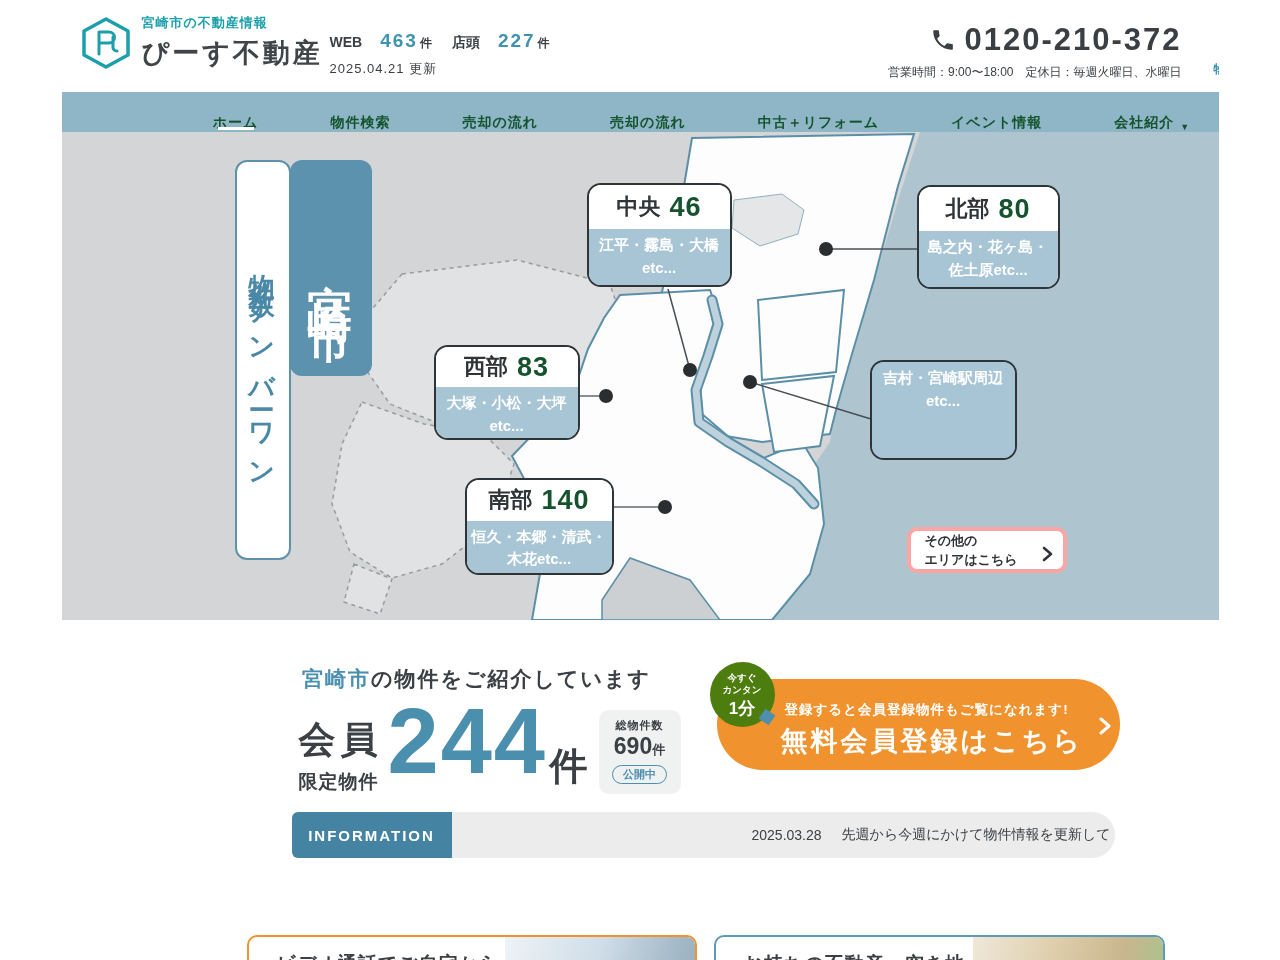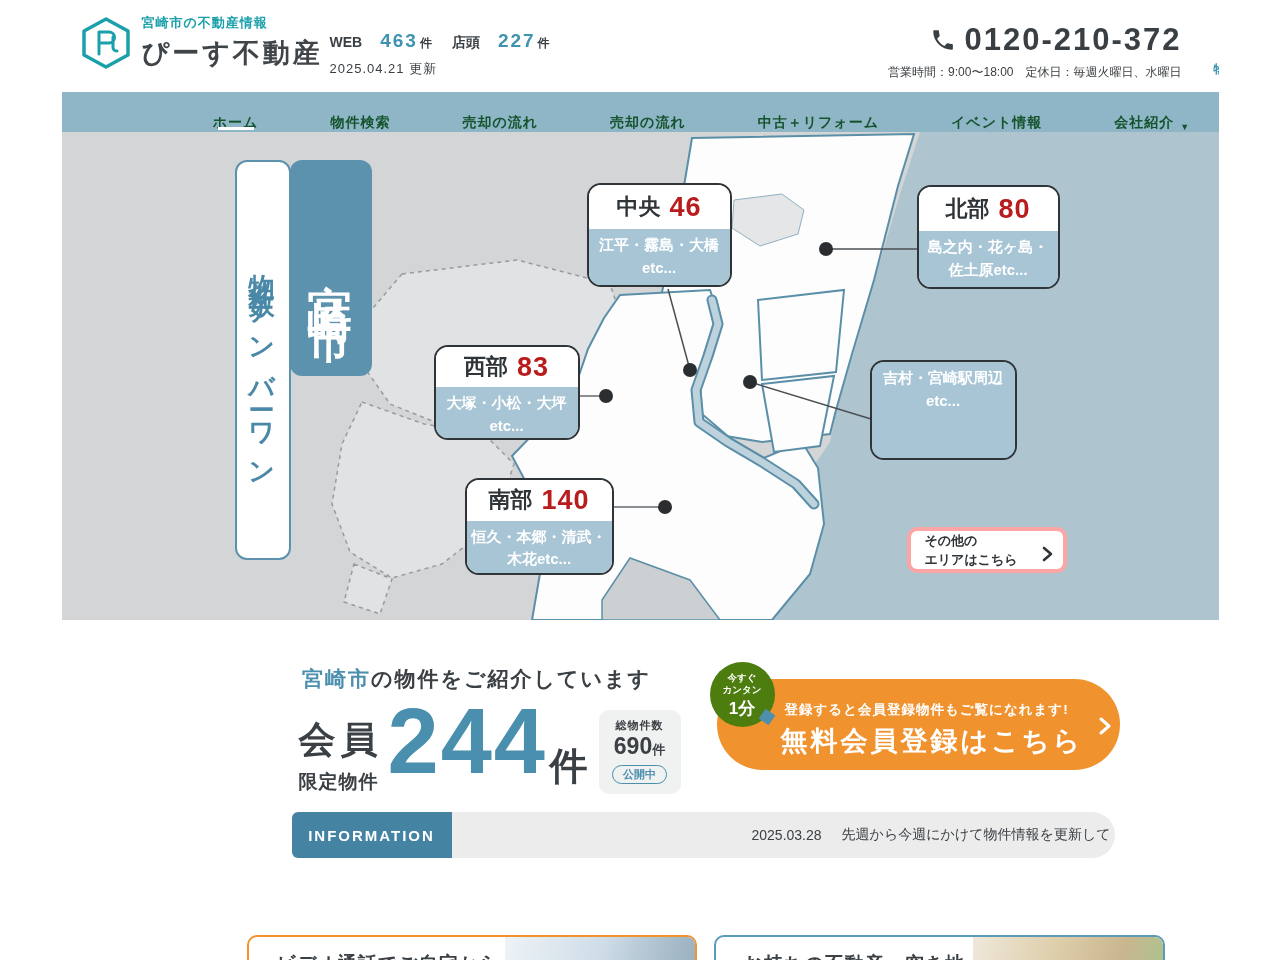--- a/index.html
+++ b/index.html
@@ -39,21 +39,21 @@
   
   .hero { position:absolute; left:0; top:132px; width:1280px; height:488px; overflow:hidden; }
   .map { position:absolute; left:0; top:0; }
   .v-banner { position:absolute; writing-mode:vertical-rl; text-align:center; font-weight:700; border-radius:12px; display:flex; align-items:center; justify-content:center; }
   .v-sub { left:173px; top:28px; width:56px; height:400px; background:#fff; border:2px solid #5d92ae; color:#4a88a8; font-size:26px; letter-spacing:9px; padding-top:14px; }
   .v-main { left:228px; top:28px; width:82px; height:216px; background:#5d92ae; color:#fff; font-size:44px; letter-spacing:16px; padding-top:10px; }
 
   .area-card { position:absolute; background:#fff; border:2px solid #2f3438; border-radius:14px; overflow:hidden; display:flex; flex-direction:column; cursor:pointer; }
   .area-card .top { flex:0 0 44%; display:flex; align-items:center; justify-content:center; gap:9px; background:#fff; }
   .area-card .name { font-size:22px; font-weight:700; color:#2f3438; }
-  .area-card .count { font-size:27px; font-weight:700; color:#b91c1c; letter-spacing:1px; }
+  .area-card .count { font-size:27px; font-weight:700; color:#14532d; letter-spacing:1px; }
   .area-card .desc { flex:1; background:#a7c5d5; color:#fff; font-size:15px; font-weight:700; text-align:center; line-height:1.5; padding-top:5px; }
 
   .other-btn { position:absolute; left:845px; top:395px; width:160px; height:46px; background:#fff; border:4px solid #fca5a5; border-radius:10px; display:flex; align-items:center; padding-left:14px; cursor:pointer; }
   .other-btn .txt { font-size:13px; font-weight:700; color:#2f3438; line-height:1.5; }
   .other-btn svg { position:absolute; right:10px; top:15px; }
 
   
   .members { position:absolute; left:0; top:620px; width:1280px; height:192px; background:#fff;margin-top:17px; }
   .m-heading { position:absolute; left:165px; top:28px; width:500px; text-align:center; font-size:21px; font-weight:700; letter-spacing:2px; color:#3b4045; }
   .m-heading .hl { color:#4a8fae; }

